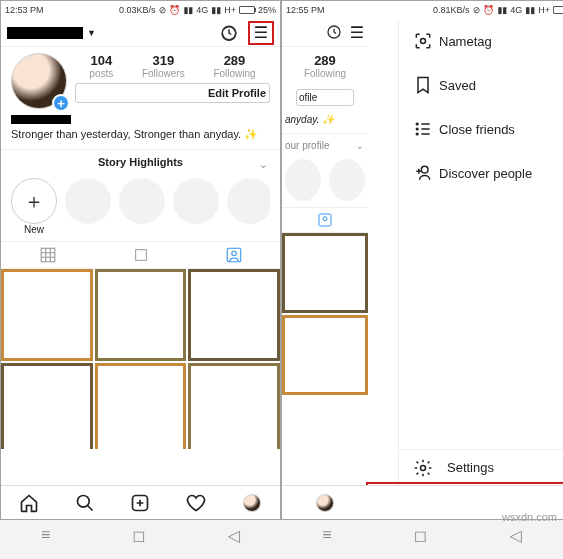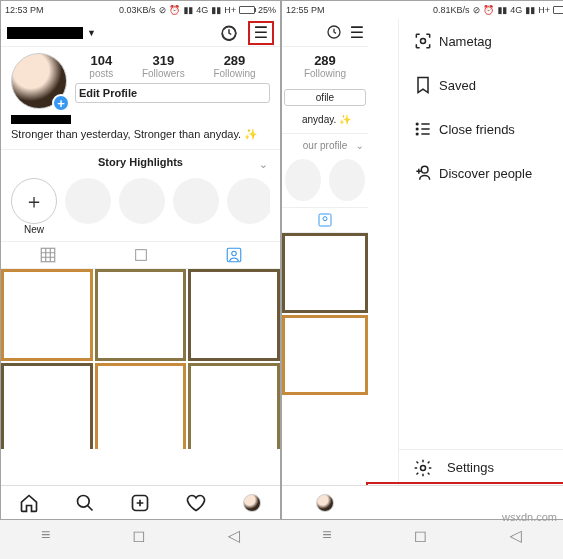--- a/index.html
+++ b/index.html
@@ -83,21 +83,21 @@
     background: #3897f0; color: #fff;
     display: flex; align-items: center; justify-content: center;
     font-size: 13px; font-weight: bold; border: 2px solid #fff;
   }
   .stats { flex: 1; display: flex; flex-direction: column; gap: 4px; }
   .stats-row { display: flex; justify-content: space-around; text-align: center; }
   .stat-num { font-weight: 700; font-size: 13px; }
   .stat-lbl { color: #999; font-size: 10px; }
   .edit-btn {
     border: 1px solid #ccc; border-radius: 3px;
-    text-align: left; padding: 3px; font-size: 11px;
+    text-align: right; padding: 3px; font-size: 11px;
     font-weight: 600;
   }
 
   .bio { padding: 4px 10px 8px 10px; font-size: 11px; }
   .bio-name { width: 60px; height: 9px; background: #000; margin-bottom: 4px; }
 
   
   .highlights {
     border-top: 1px solid #eee; padding: 6px 10px;
     position: relative;
@@ -190,22 +190,22 @@
 
   
   .right-strip {
     position: absolute; top: 18px; bottom: 34px;
     left: 0; width: 86px;
     background: #fff; overflow: hidden;
     font-size: 10px;
   }
   .rs-header { height: 28px; border-bottom: 1px solid #eee; display:flex; align-items:center; justify-content:flex-end; gap:8px; padding:0 4px;}
   .rs-stat { text-align: center; padding: 6px 0; }
-  .rs-ed { border:1px solid #ccc; border-radius:3px; margin:4px 2px; text-align:center; font-size:10px; padding:2px;}
-  .rs-bio { padding: 4px 3px 8px 20px; }
+  .rs-ed { border:1px solid #ccc; border-radius:3px; margin:4px 14px; text-align:left; font-size:10px; padding:2px;}
+  .rs-bio { padding: 4px 3px 8px 3px; font-style: italic; }
 
   .rs-hl { border-top:1px solid #eee; padding:6px 3px; position:relative;}
   .rs-hl .hl-chev { right:4px; top:6px; }
 
   .watermark {
     position: absolute; bottom: 36px; right: 6px;
     font-size: 11px; color: #9a9a9a;
     z-index: 50;
   }
 
@@ -390,21 +390,21 @@
       </span>
       <span class="menu-icon">☰</span>
     </div>
     <div class="rs-stat">
       <div class="stat-num">289</div>
       <div class="stat-lbl">Following</div>
     </div>
     <div class="rs-ed">ofile</div>
     <div class="rs-bio">anyday. ✨</div>
     <div class="rs-hl">
-      <div style="text-align:center;color:#888">our profile</div>
+      <div style="color:#888">our profile</div>
       <div class="hl-chev">⌄</div>
       <div class="hl-row" style="margin-top:8px">
         <div class="hl-circle blank" style="width:42px;height:42px"></div>
         <div class="hl-circle blank" style="width:42px;height:42px"></div>
       </div>
     </div>
     <div class="grid-tabs" style="height:26px">
       <div class="active">
         <svg width="16" height="16" viewBox="0 0 24 24" fill="none" stroke="#3897f0" stroke-width="1.5">
             <rect x="3" y="3" width="18" height="18" rx="2"></rect>

